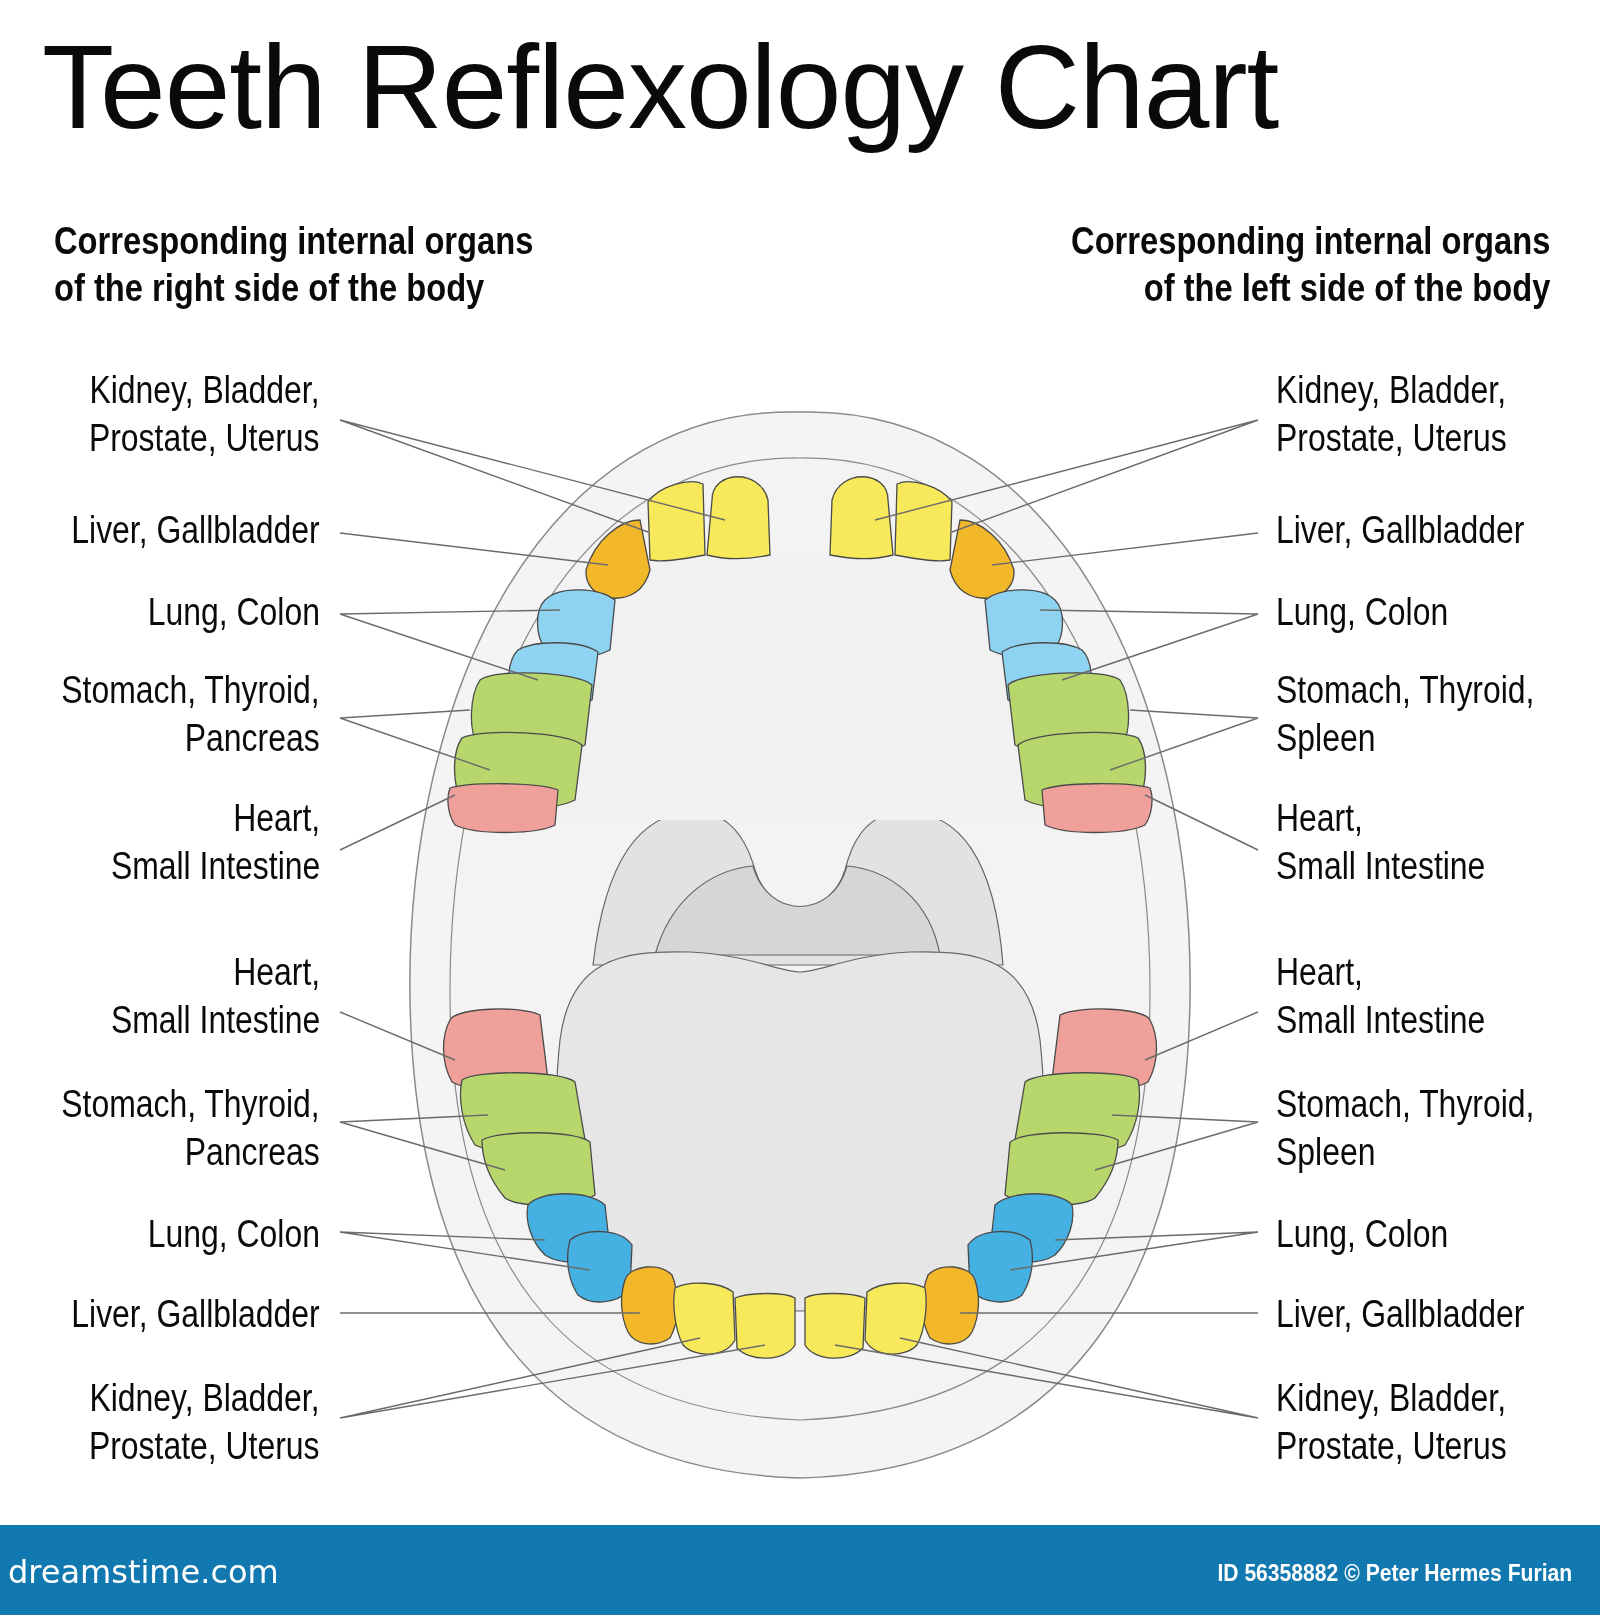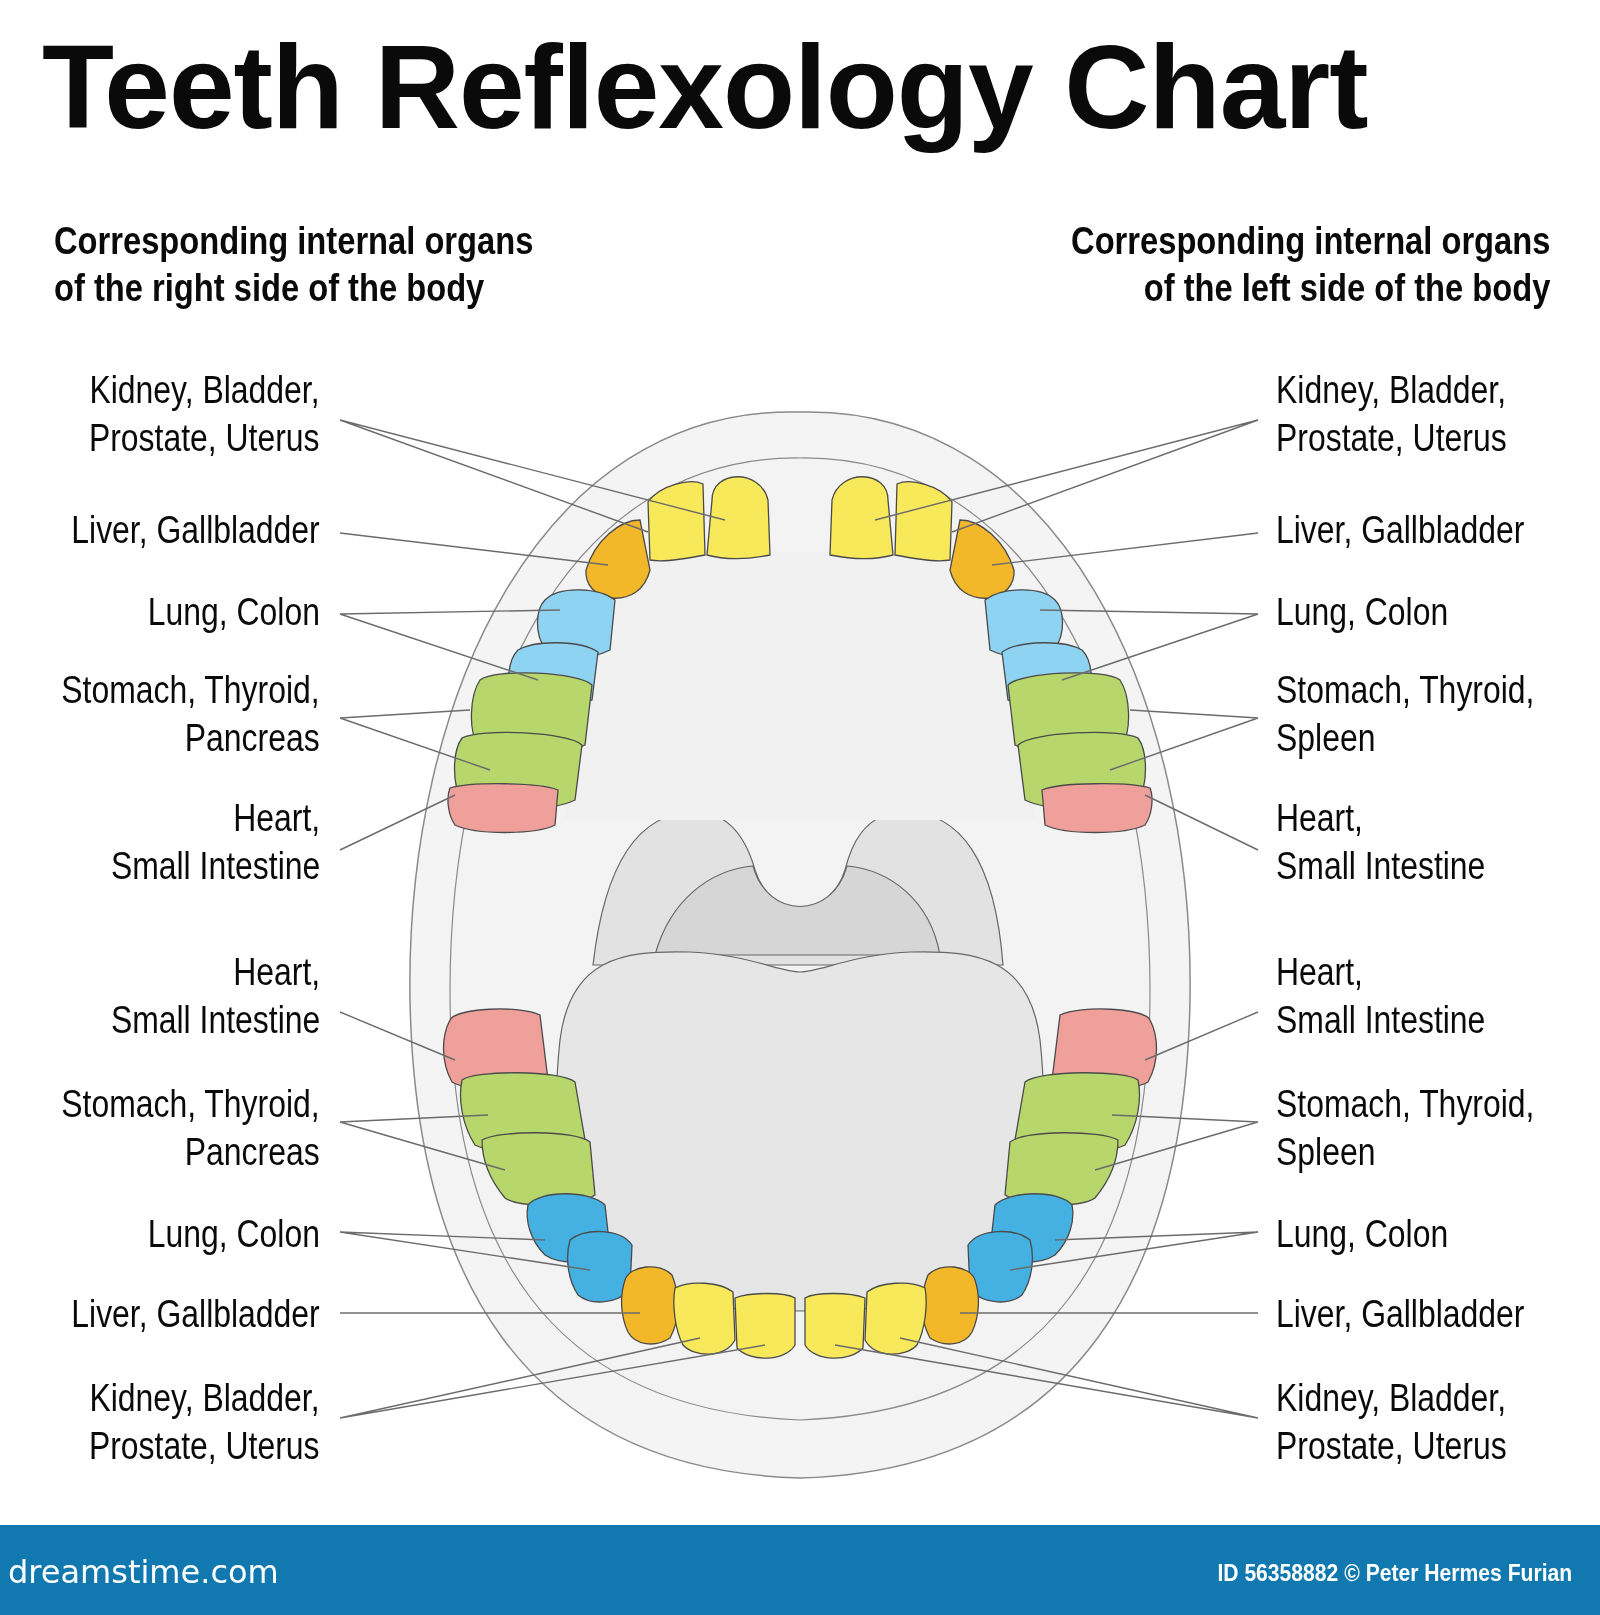--- a/index.html
+++ b/index.html
@@ -1,17 +1,17 @@
 <!DOCTYPE html>
 <html><head>
 <meta charset="utf-8">
 <style>
   html, body { margin: 0; padding: 0; background: #ffffff; }
   body { width: 1600px; height: 1615px; position: relative; overflow: hidden; font-family: "Liberation Sans", sans-serif; color: #0a0a0a; }
-  .title { position: absolute; left: 42px; top: 28px; font-size: 118px; font-weight: 700; letter-spacing: -1px; line-height: 1; white-space: nowrap; }
+  .title { position: absolute; left: 42px; top: 28px; font-size: 118px; font-weight: 400; letter-spacing: -1px; line-height: 1; white-space: nowrap; }
   .subhead { position: absolute; top: 218px; font-size: 38px; font-weight: 700; line-height: 47px; transform: scaleX(0.86); white-space: nowrap; }
   .subhead.left { left: 54px; transform-origin: left top; }
   .subhead.right { right: 50px; text-align: right; transform-origin: right top; }
   .label { position: absolute; font-size: 38px; line-height: 48px; transform: scaleX(0.84); white-space: nowrap; }
   .label.l { right: 1280px; text-align: right; transform-origin: right top; }
   .label.r { left: 1276px; text-align: left; transform-origin: left top; }
   .diagram { position: absolute; left: 0; top: 0; width: 1600px; height: 1615px; }
   .footer { position: absolute; left: 0; top: 1525px; width: 1600px; height: 90px; background: #1279b0; }
   .brand { position: absolute; left: 8px; top: 28px; color: #ffffff; font-size: 32px; font-family: "DejaVu Sans", sans-serif; letter-spacing: 0px; text-align: right; }
   .credit { position: absolute; right: 28px; top: 34px; color: #ffffff; font-size: 24px; font-weight: 700; transform: scaleX(0.88); transform-origin: right top; white-space: nowrap; }

